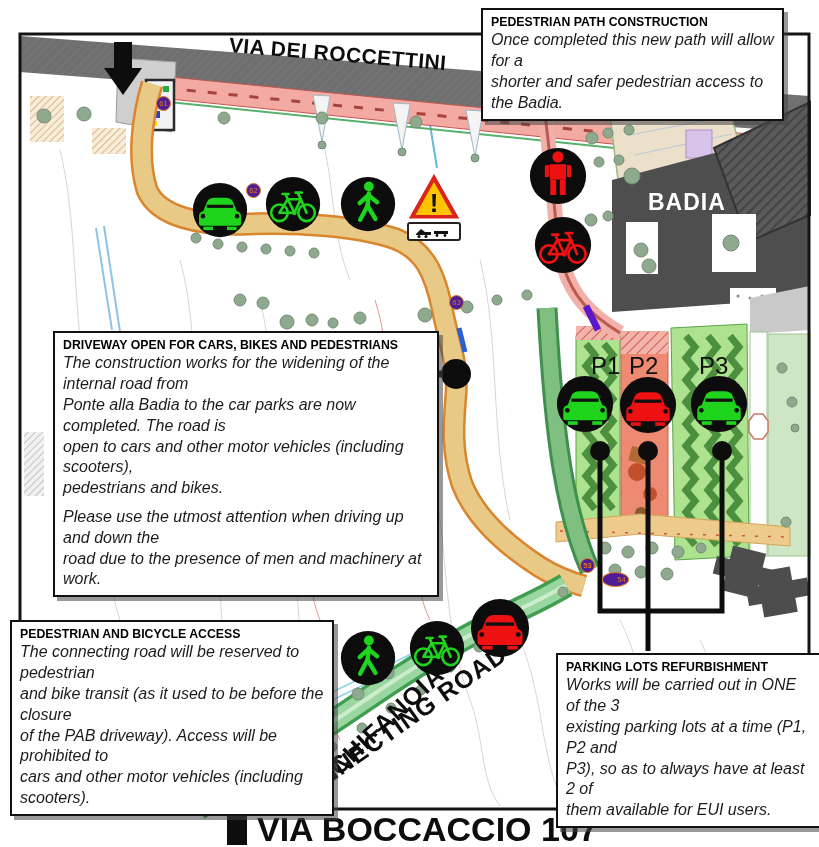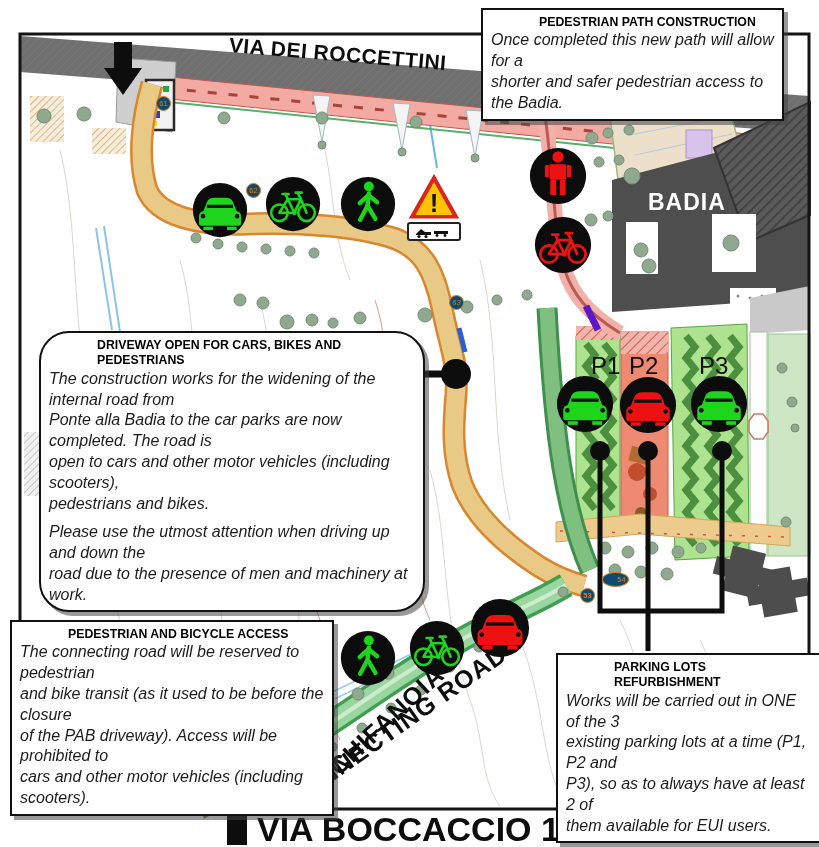--- a/index.html
+++ b/index.html
@@ -2,41 +2,41 @@
 <html><head>
 <meta charset="utf-8">
 <style>
   html,body{margin:0;padding:0;background:#fff;}
   .stage{position:relative;width:819px;height:847px;background:#fff;overflow:hidden;
          font-family:"Liberation Sans",sans-serif;}
   svg{display:block;}
   
   .callout{position:absolute;background:#fff;border:2px solid #111;
            box-shadow:4px 4px 0 rgba(70,70,70,.55);padding:5px 8px;z-index:50;}
-  .callout .title{font-size:12.3px;font-weight:bold;color:#000;line-height:1.25;margin-left:48px;}
+  .callout .title{font-size:12.3px;font-weight:bold;color:#000;line-height:1.25;}
   .callout .body{font-size:16px;color:#1c1c1c;line-height:1.3;white-space:pre-line;font-style:italic;}
   .callout .body + .body{margin-top:8px;}
   
   .maplabel{position:absolute;font-weight:bold;color:#0d0d0d;white-space:nowrap;z-index:30;}
   .lbl-roccettini{left:230px;top:33px;font-size:21px;letter-spacing:.5px;
                   transform:rotate(4.8deg);transform-origin:0 0;}
   .lbl-badia{left:648px;top:189px;font-size:23px;color:#fff;letter-spacing:1px;}
   .lbl-schifanoia{left:320px;top:768px;font-size:25px;letter-spacing:1px;
                   transform:rotate(-43deg);transform-origin:0 50%;}
   .lbl-connecting{left:288px;top:788px;font-size:25px;letter-spacing:1px;
                   transform:rotate(-35deg);transform-origin:0 50%;}
   .lbl-boccaccio{left:257px;top:810px;font-size:34px;}
   .plabel{position:absolute;font-weight:normal;font-size:24px;color:#0d0d0d;z-index:40;}
   
   .icon{position:absolute;z-index:40;}
   .g{color:#1fd41d;}
   .r{color:#ee1111;}
   
   .marker{position:absolute;width:13px;height:13px;border-radius:50%;
-          border:1.5px solid #e07a20;background:#0c4a6e;color:#e07a20;
+          border:1.5px solid #e07a20;background:#4c1d95;color:#e07a20;
           font-size:7.5px;line-height:13px;text-align:center;z-index:25;}
   .layer{position:absolute;left:0;top:0;z-index:20;pointer-events:none;}
 </style>
 </head>
 <body>
 
 <div class="stage">
 
   <svg class="layer" width="819" height="847" viewBox="0 0 819 847">
     <defs>
@@ -425,30 +425,30 @@
   <div class="maplabel lbl-boccaccio">VIA BOCCACCIO 107</div>
 
   <div class="plabel" style="left:591px;top:352px;">P1</div>
   <div class="plabel" style="left:629px;top:352px;">P2</div>
   <div class="plabel" style="left:699px;top:352px;">P3</div>
 
   <div class="marker" style="left:156px;top:96px;">61</div>
   <div class="marker" style="left:246px;top:183px;">62</div>
   <div class="marker" style="left:449px;top:295px;font-style:italic;">63</div>
   <div class="marker" style="left:216px;top:777px;">62</div>
-  <div class="marker" style="left:580px;top:588px;font-weight:bold;">53</div>
+  <div class="marker" style="left:580px;top:558px;font-weight:bold;">53</div>
   <div class="marker" style="left:602px;top:572px;padding-left:12px;">54</div>
 
   <div class="callout" style="left:481px;top:8px;width:283px;">
     <div class="title">PEDESTRIAN PATH CONSTRUCTION</div>
     <div class="body">Once completed this new path will allow for a
 shorter and safer pedestrian access to the Badia.</div>
   </div>
 
-  <div class="callout" style="left:39px;top:331px;width:366px;border-radius:30px;">
+  <div class="callout" style="left:53px;top:331px;width:366px;">
     <div class="title">DRIVEWAY OPEN FOR CARS, BIKES AND PEDESTRIANS</div>
     <div class="body">The construction works for the widening of the internal road from
 Ponte alla Badia to the car parks are now completed. The road is
 open to cars and other motor vehicles (including scooters),
 pedestrians and bikes.</div>
     <div class="body">Please use the utmost attention when driving up and down the
 road due to the presence of men and machinery at work.</div>
   </div>
 
   <div class="callout" style="left:10px;top:620px;width:304px;">

